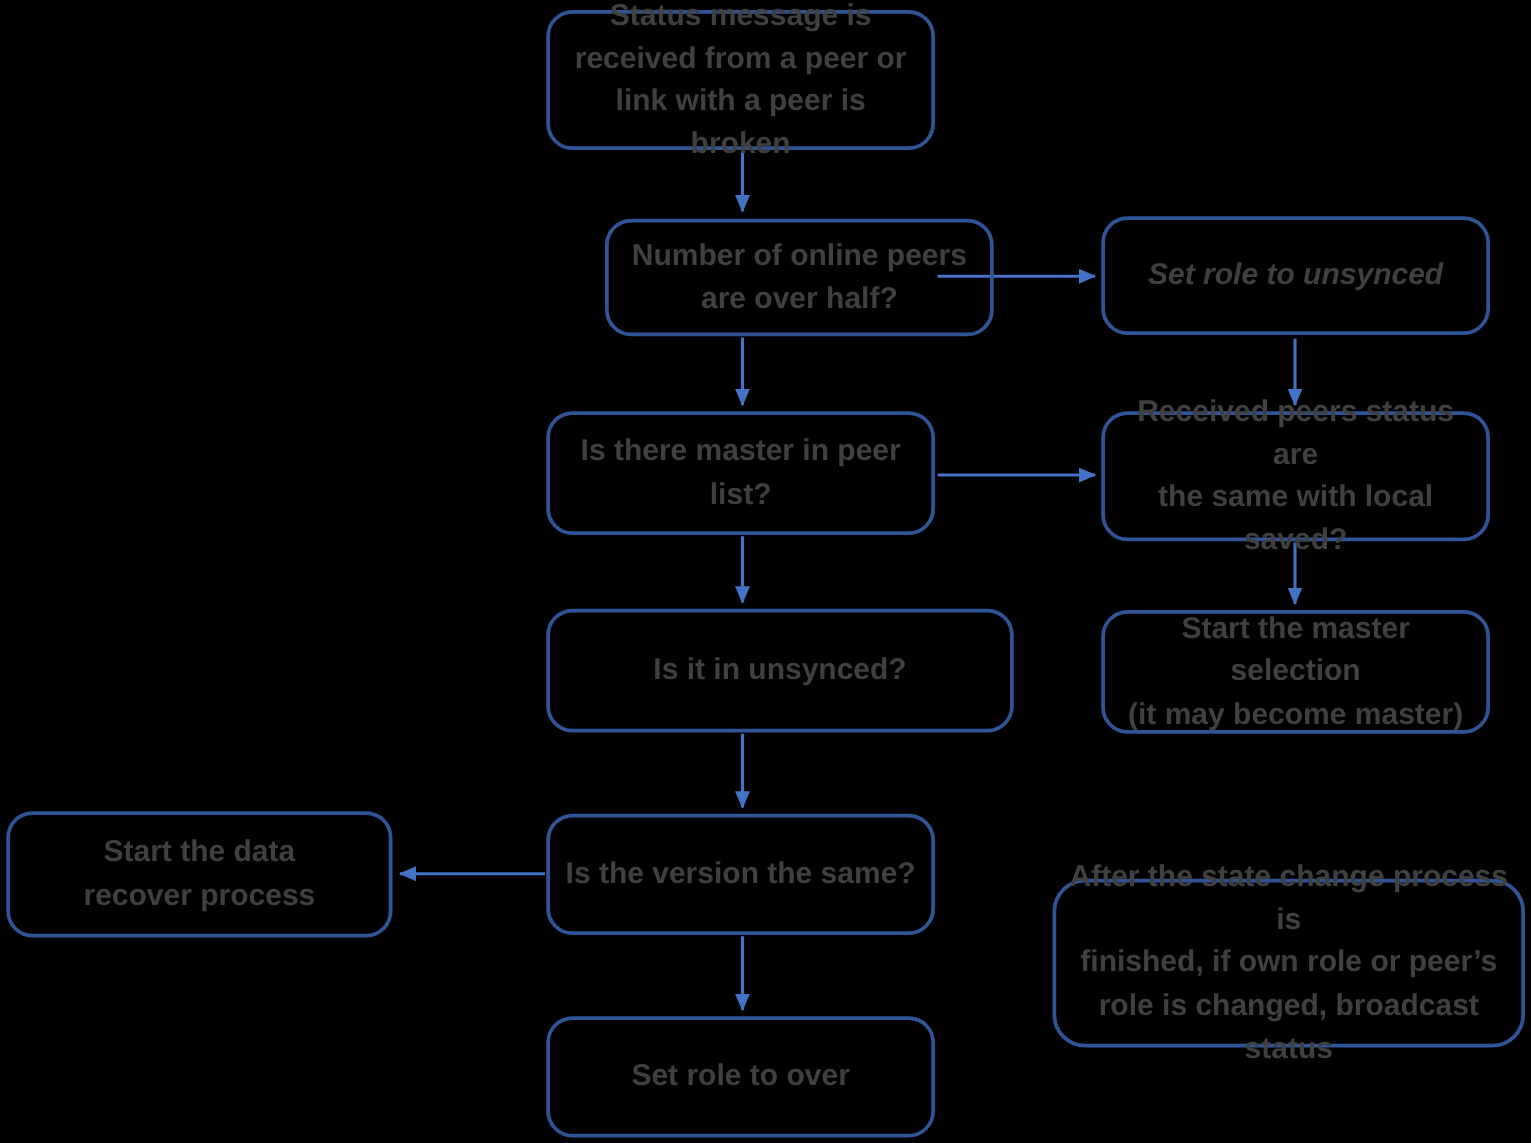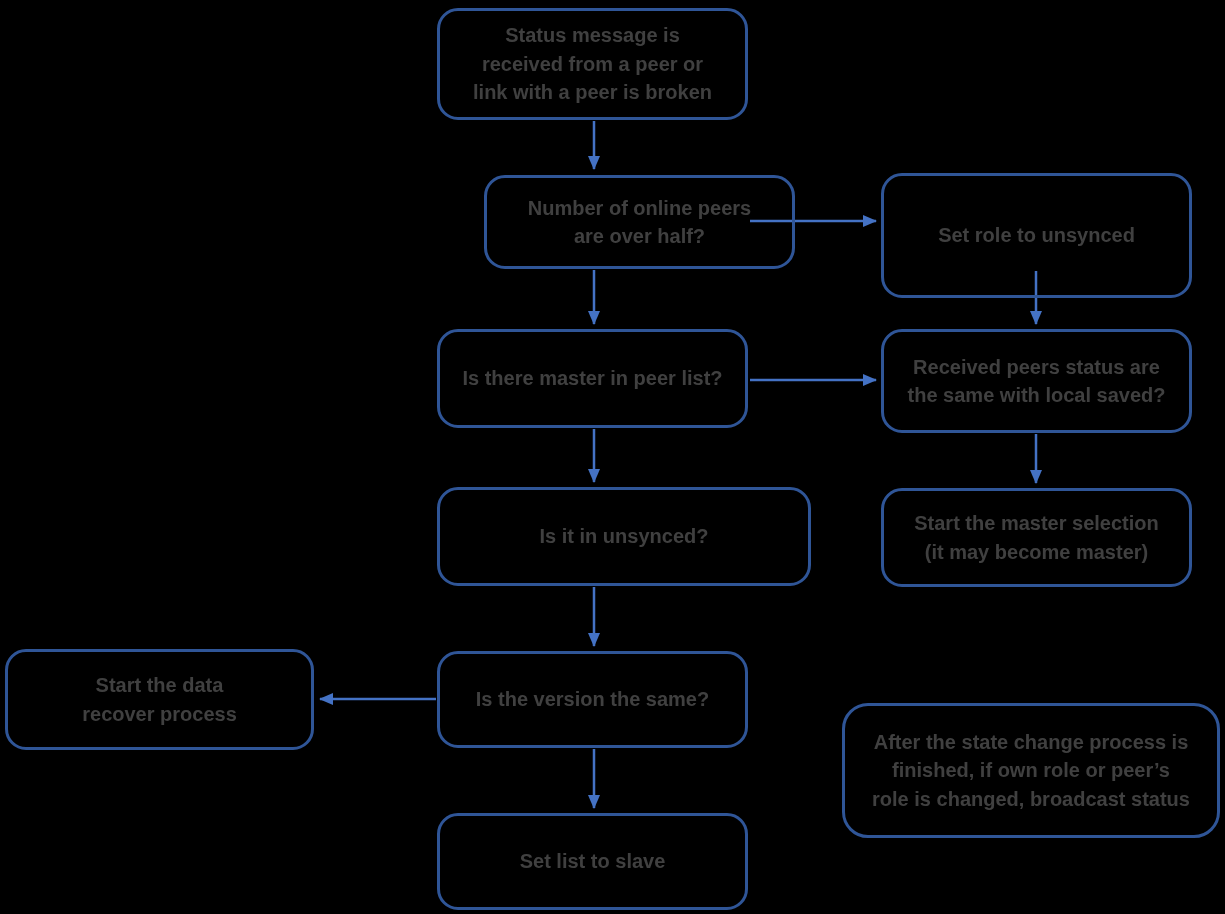--- a/index.html
+++ b/index.html
@@ -21,30 +21,30 @@
   .arrowhead{fill:var(--arrow-color);}
   .node{
     position:absolute;
     box-sizing:border-box;
     border:3.2px solid var(--box-border);
     border-radius:21px;
     display:flex;align-items:center;justify-content:center;
     text-align:center;
     color:var(--text-color);
     font-weight:bold;
-    font-size:20px;
+    font-size:24px;
     line-height:1.42;
     padding:6px 10px;
     background:transparent;
   }
   .node span{white-space:pre-line;}
   
   #n-status   {left:437px;top:8px;  width:311px;height:112px;}
   #n-half     {left:437px;top:175px;width:311px;height:94px;margin-left:47px;}
-  #n-unsynced-role{left:881px;top:173px;width:311px;height:125px;}
+  #n-unsynced-role{left:881px;top:173px;width:311px;height:95px;font-style:italic;}
   #n-master-list{left:437px;top:329px;width:311px;height:99px;}
   #n-received {left:881px;top:329px;width:311px;height:104px;}
   #n-in-unsynced{left:437px;top:487px;width:374px;height:99px;}
   #n-master-sel{left:881px;top:488px;width:311px;height:99px;align-items:center;}
   #n-version  {left:437px;top:651px;width:311px;height:97px;}
   #n-recover  {left:5px;  top:649px;width:309px;height:101px;}
   #n-slave    {left:437px;top:813px;width:311px;height:97px;}
   #n-note     {left:842px;top:703px;width:378px;height:135px;border-radius:26px;}
 </style>
 </head>
@@ -106,21 +106,21 @@
   <div class="node" id="n-recover">
     <span>Start the data
 recover process</span>
   </div>
 
   <div class="node" id="n-version">
     <span>Is the version the same?</span>
   </div>
 
   <div class="node" id="n-slave">
-    <span>Set list to slave</span>
+    <span>Set role to over</span>
   </div>
 
   <div class="node" id="n-note">
     <span>After the state change process is
 finished, if own role or peer’s
 role is changed, broadcast status</span>
   </div>
 
 </div>
 

